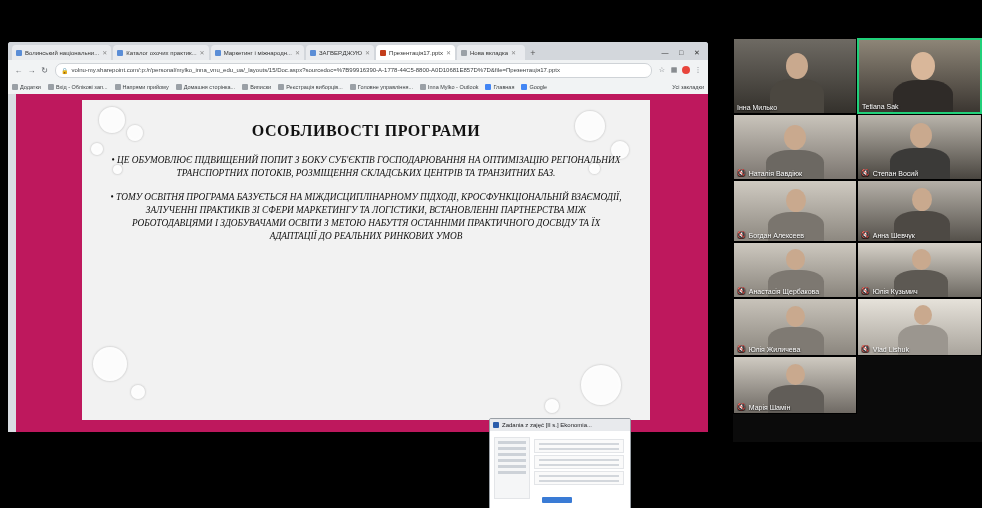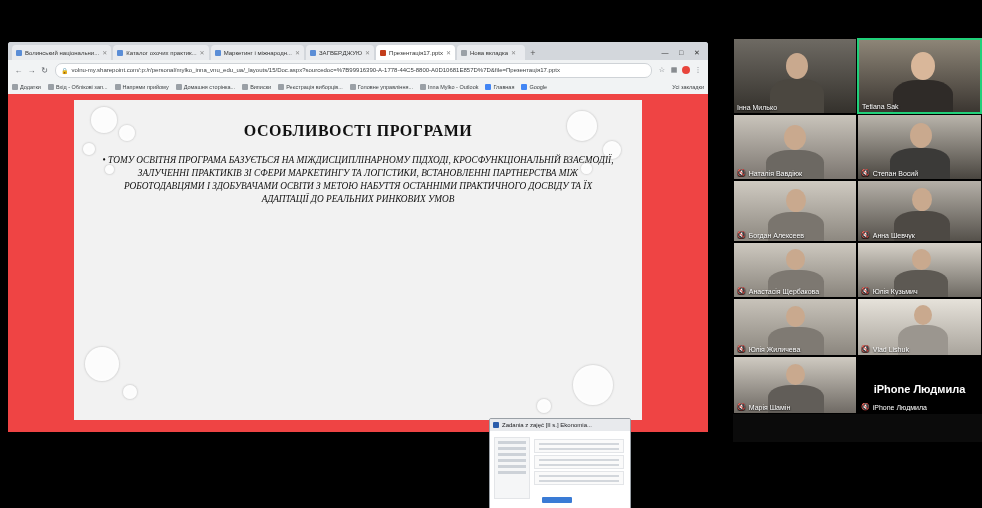--- a/index.html
+++ b/index.html
@@ -36,21 +36,21 @@
   #tbright .r{width:12px;height:12px;display:flex;align-items:center;justify-content:center;font-size:7px;color:#5f6368;}
   .dot-red{width:8px;height:8px;border-radius:50%;background:#e8453c;}
 
   #bookmarks{height:14px;background:#f1f3f4;border-bottom:1px solid #dadce0;display:flex;align-items:center;padding:0 4px;}
   .bm{display:flex;align-items:center;font-size:5.5px;color:#3c4043;margin-right:7px;white-space:nowrap;}
   .bm i{width:6px;height:6px;background:#9aa0a6;border-radius:1px;margin-right:2px;display:inline-block;}
   .bm.g i{background:#4285f4;}
   #bm-right{margin-left:auto;display:flex;align-items:center;font-size:5.5px;color:#3c4043;}
 
   
-  #slidewrap{position:absolute;left:0;top:52px;width:700px;height:338px;background:#ef4444;}
+  #slidewrap{position:absolute;left:8px;top:52px;width:700px;height:338px;background:#be185d;}
   #slide{position:absolute;left:66px;top:6px;width:568px;height:320px;background:#f2f2f2;overflow:hidden;}
   .bubble{position:absolute;border-radius:50%;background:rgba(255,255,255,.75);
           box-shadow:inset 0 0 4px rgba(255,255,255,.9),0 0 2px rgba(0,0,0,.08);border:1px solid rgba(220,220,220,.9);}
   #slide h1{margin:0;padding:22px 0 14px;text-align:center;font-size:16px;letter-spacing:.5px;
             font-family:"Liberation Serif",serif;color:#111;font-weight:700;}
   #slide .bullets{position:relative;padding:0 26px;}
   #slide .b{font-family:"Liberation Serif",serif;font-style:italic;font-size:9.3px;line-height:13px;
             color:#111;text-align:center;margin-bottom:11px;}
   #slide .b .bd{font-style:normal;}
 
@@ -205,20 +205,23 @@
           <div class="bubble" style="left:528px;top:40px;width:18px;height:18px"></div>
           <div class="bubble" style="left:506px;top:62px;width:11px;height:11px"></div>
           <div class="bubble" style="left:10px;top:246px;width:34px;height:34px"></div>
           <div class="bubble" style="left:48px;top:284px;width:14px;height:14px"></div>
           <div class="bubble" style="left:498px;top:264px;width:40px;height:40px"></div>
           <div class="bubble" style="left:462px;top:298px;width:14px;height:14px"></div>
 
           <h1>ОСОБЛИВОСТІ ПРОГРАМИ</h1>
           <div class="bullets">
             <div class="b">
+              <span class="bd">•&nbsp;</span><span>ЦЕ ОБУМОВЛЮЄ ПІДВИЩЕНИЙ ПОПИТ З БОКУ СУБ'ЄКТІВ ГОСПОДАРЮВАННЯ НА ОПТИМІЗАЦІЮ РЕГІОНАЛЬНИХ ТРАНСПОРТНИХ ПОТОКІВ, РОЗМІЩЕННЯ СКЛАДСЬКИХ ЦЕНТРІВ ТА ТРАНЗИТНИХ БАЗ.</span>
+            </div>
+            <div class="b">
               <span class="bd">•&nbsp;</span><span>ТОМУ ОСВІТНЯ ПРОГРАМА БАЗУЄТЬСЯ НА МІЖДИСЦИПЛІНАРНОМУ ПІДХОДІ, КРОСФУНКЦІОНАЛЬНІЙ ВЗАЄМОДІЇ, ЗАЛУЧЕННІ ПРАКТИКІВ ЗІ СФЕРИ МАРКЕТИНГУ ТА ЛОГІСТИКИ, ВСТАНОВЛЕННІ ПАРТНЕРСТВА МІЖ РОБОТОДАВЦЯМИ І ЗДОБУВАЧАМИ ОСВІТИ З МЕТОЮ НАБУТТЯ ОСТАННІМИ ПРАКТИЧНОГО ДОСВІДУ ТА ЇХ АДАПТАЦІЇ ДО РЕАЛЬНИХ РИНКОВИХ УМОВ</span>
             </div>
           </div>
         </div>
       </div>
     </div>
 
     <div id="thumb">
       <div class="tbar">
         <span class="ic"></span>
@@ -380,23 +383,16 @@
         <div class="ph person">
           <div class="bg" style="background:linear-gradient(#cfcac1,#6f6a64)"></div>
           <div class="head" style="left:52px;top:7px;width:19px;height:21px"></div>
           <div class="body" style="left:34px;top:28px;width:56px;height:30px;background:#615d58"></div>
         </div>
         <div class="name">
           <span class="mute">🔇</span>
           <span>Марія Шамін</span>
         </div>
       </div>
-      <div class="cell" style="width:125px;height:58px;background:#000">
-        <div class="bigname">iPhone Людмила</div>
-        <div class="name">
-          <span class="mute">🔇</span>
-          <span>iPhone Людмила</span>
-        </div>
-      </div>
     </div>
 
   </div>
 </div>
 
 </body></html>

